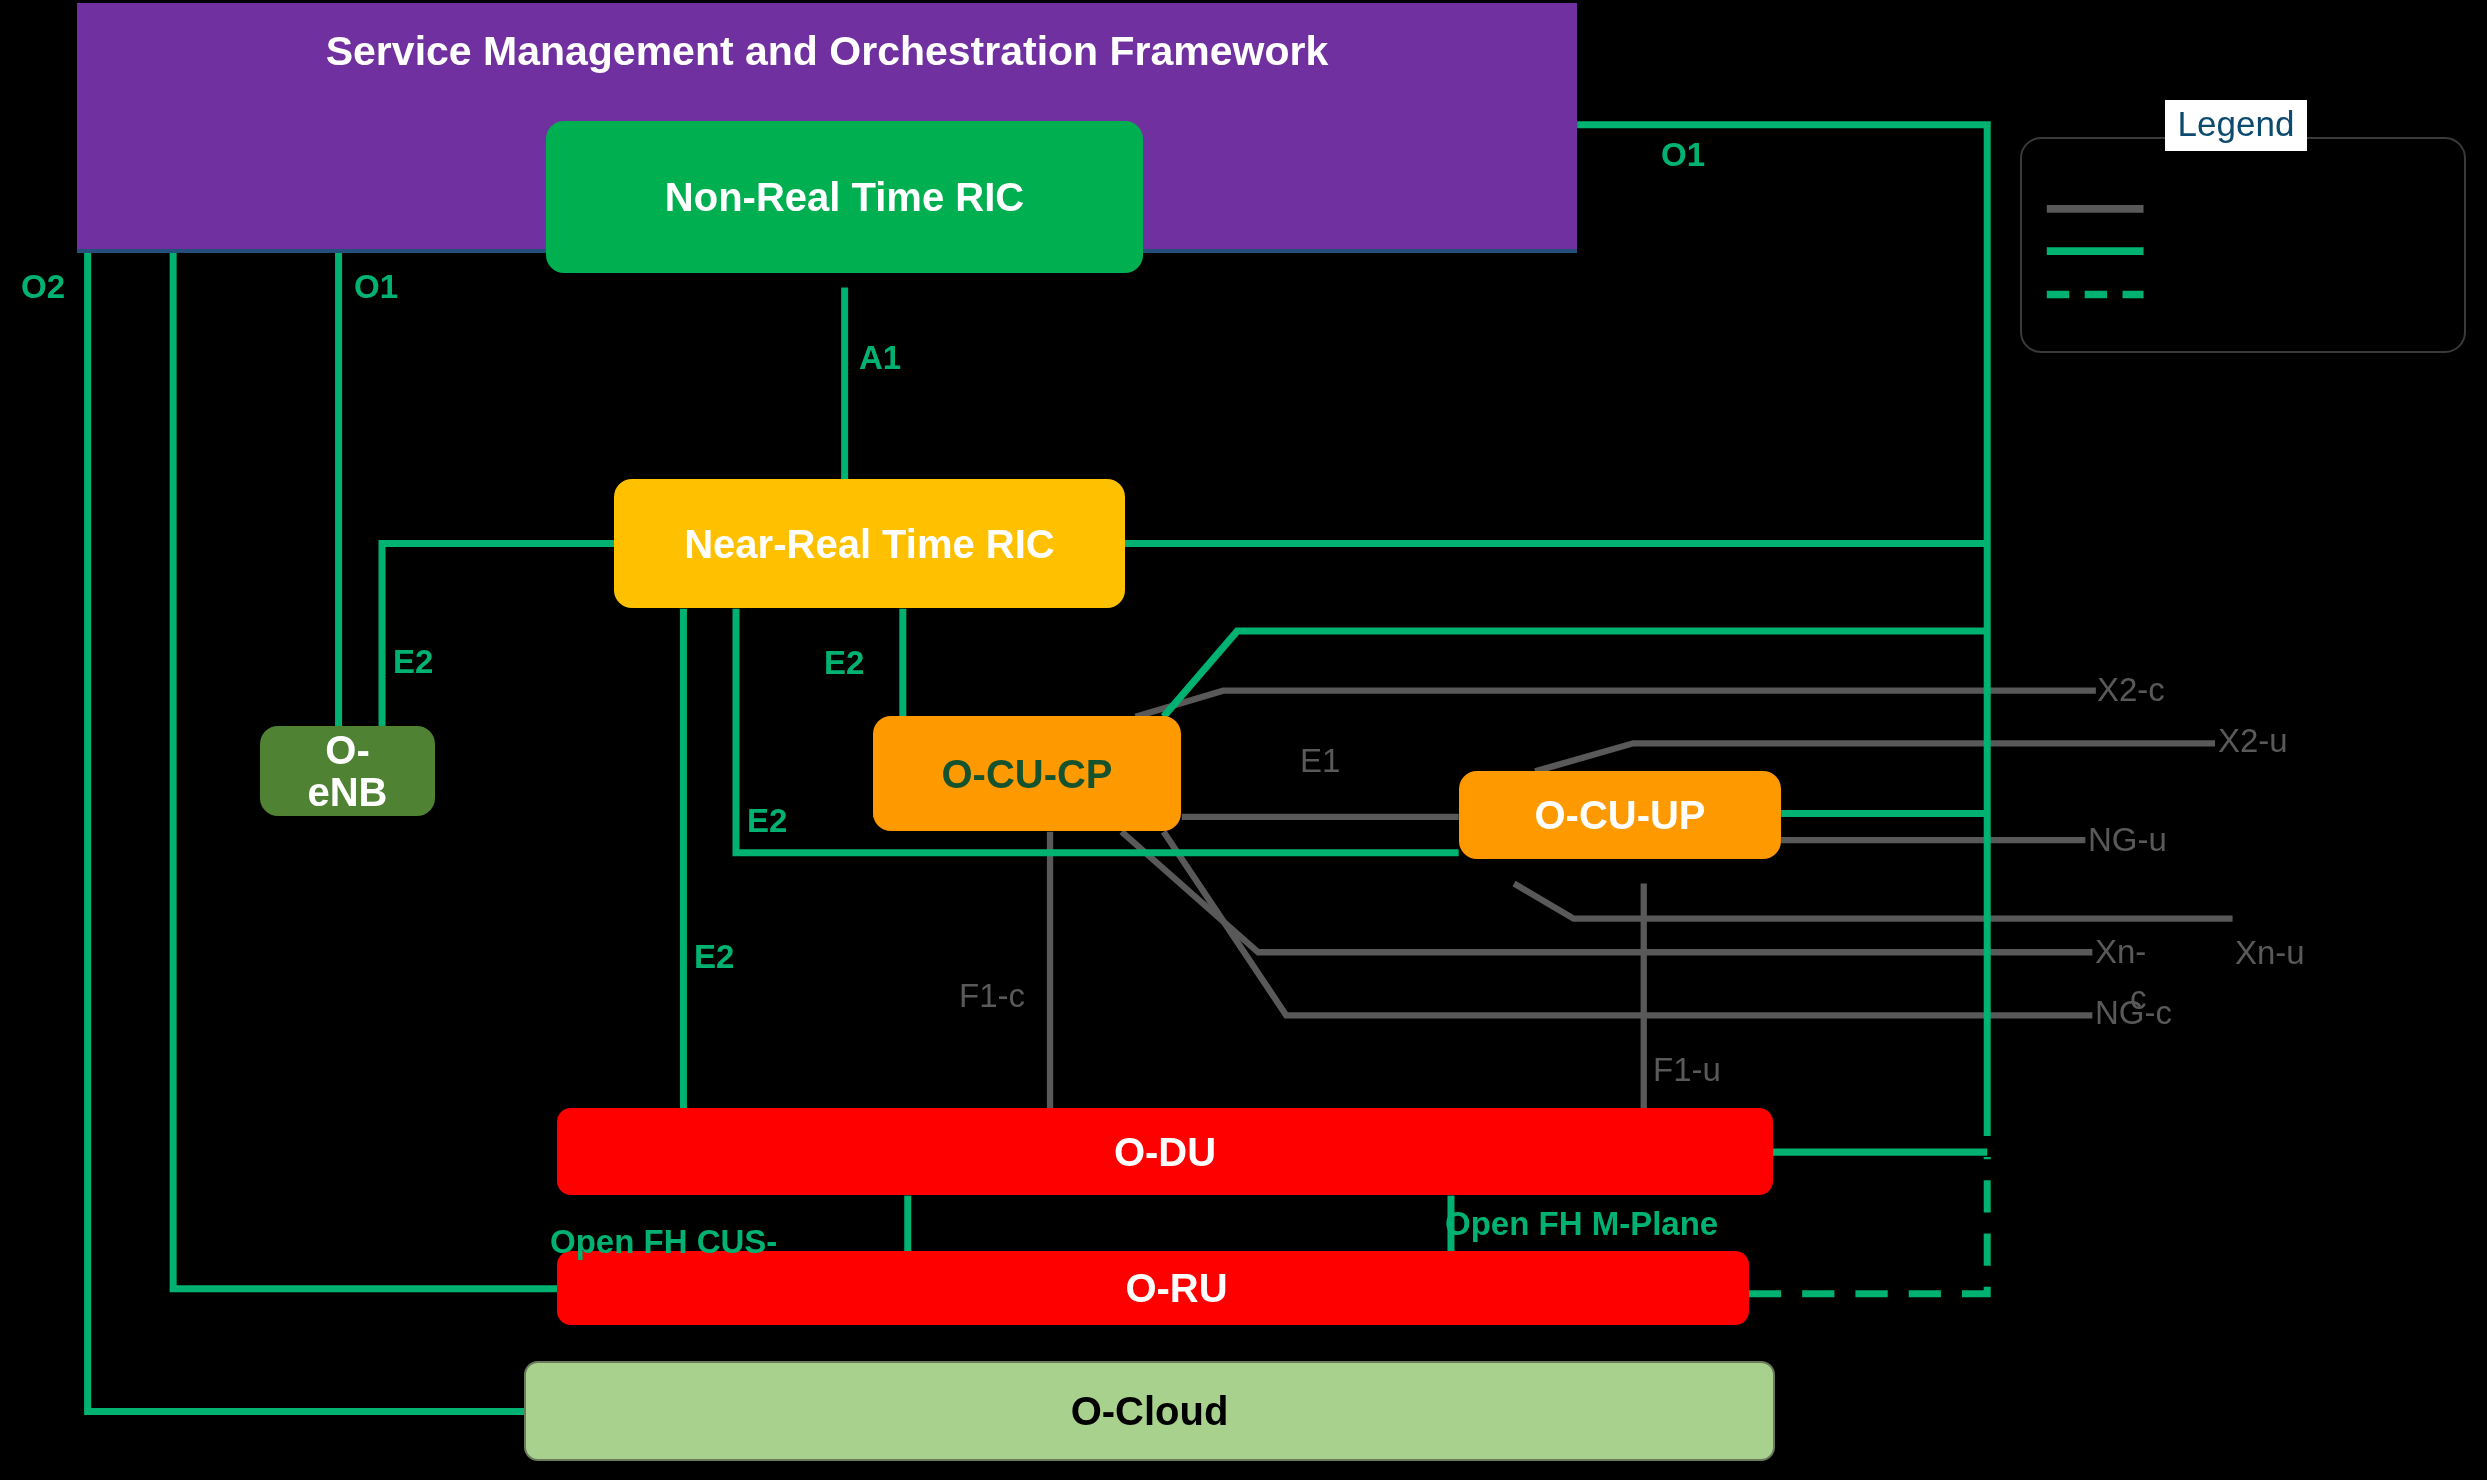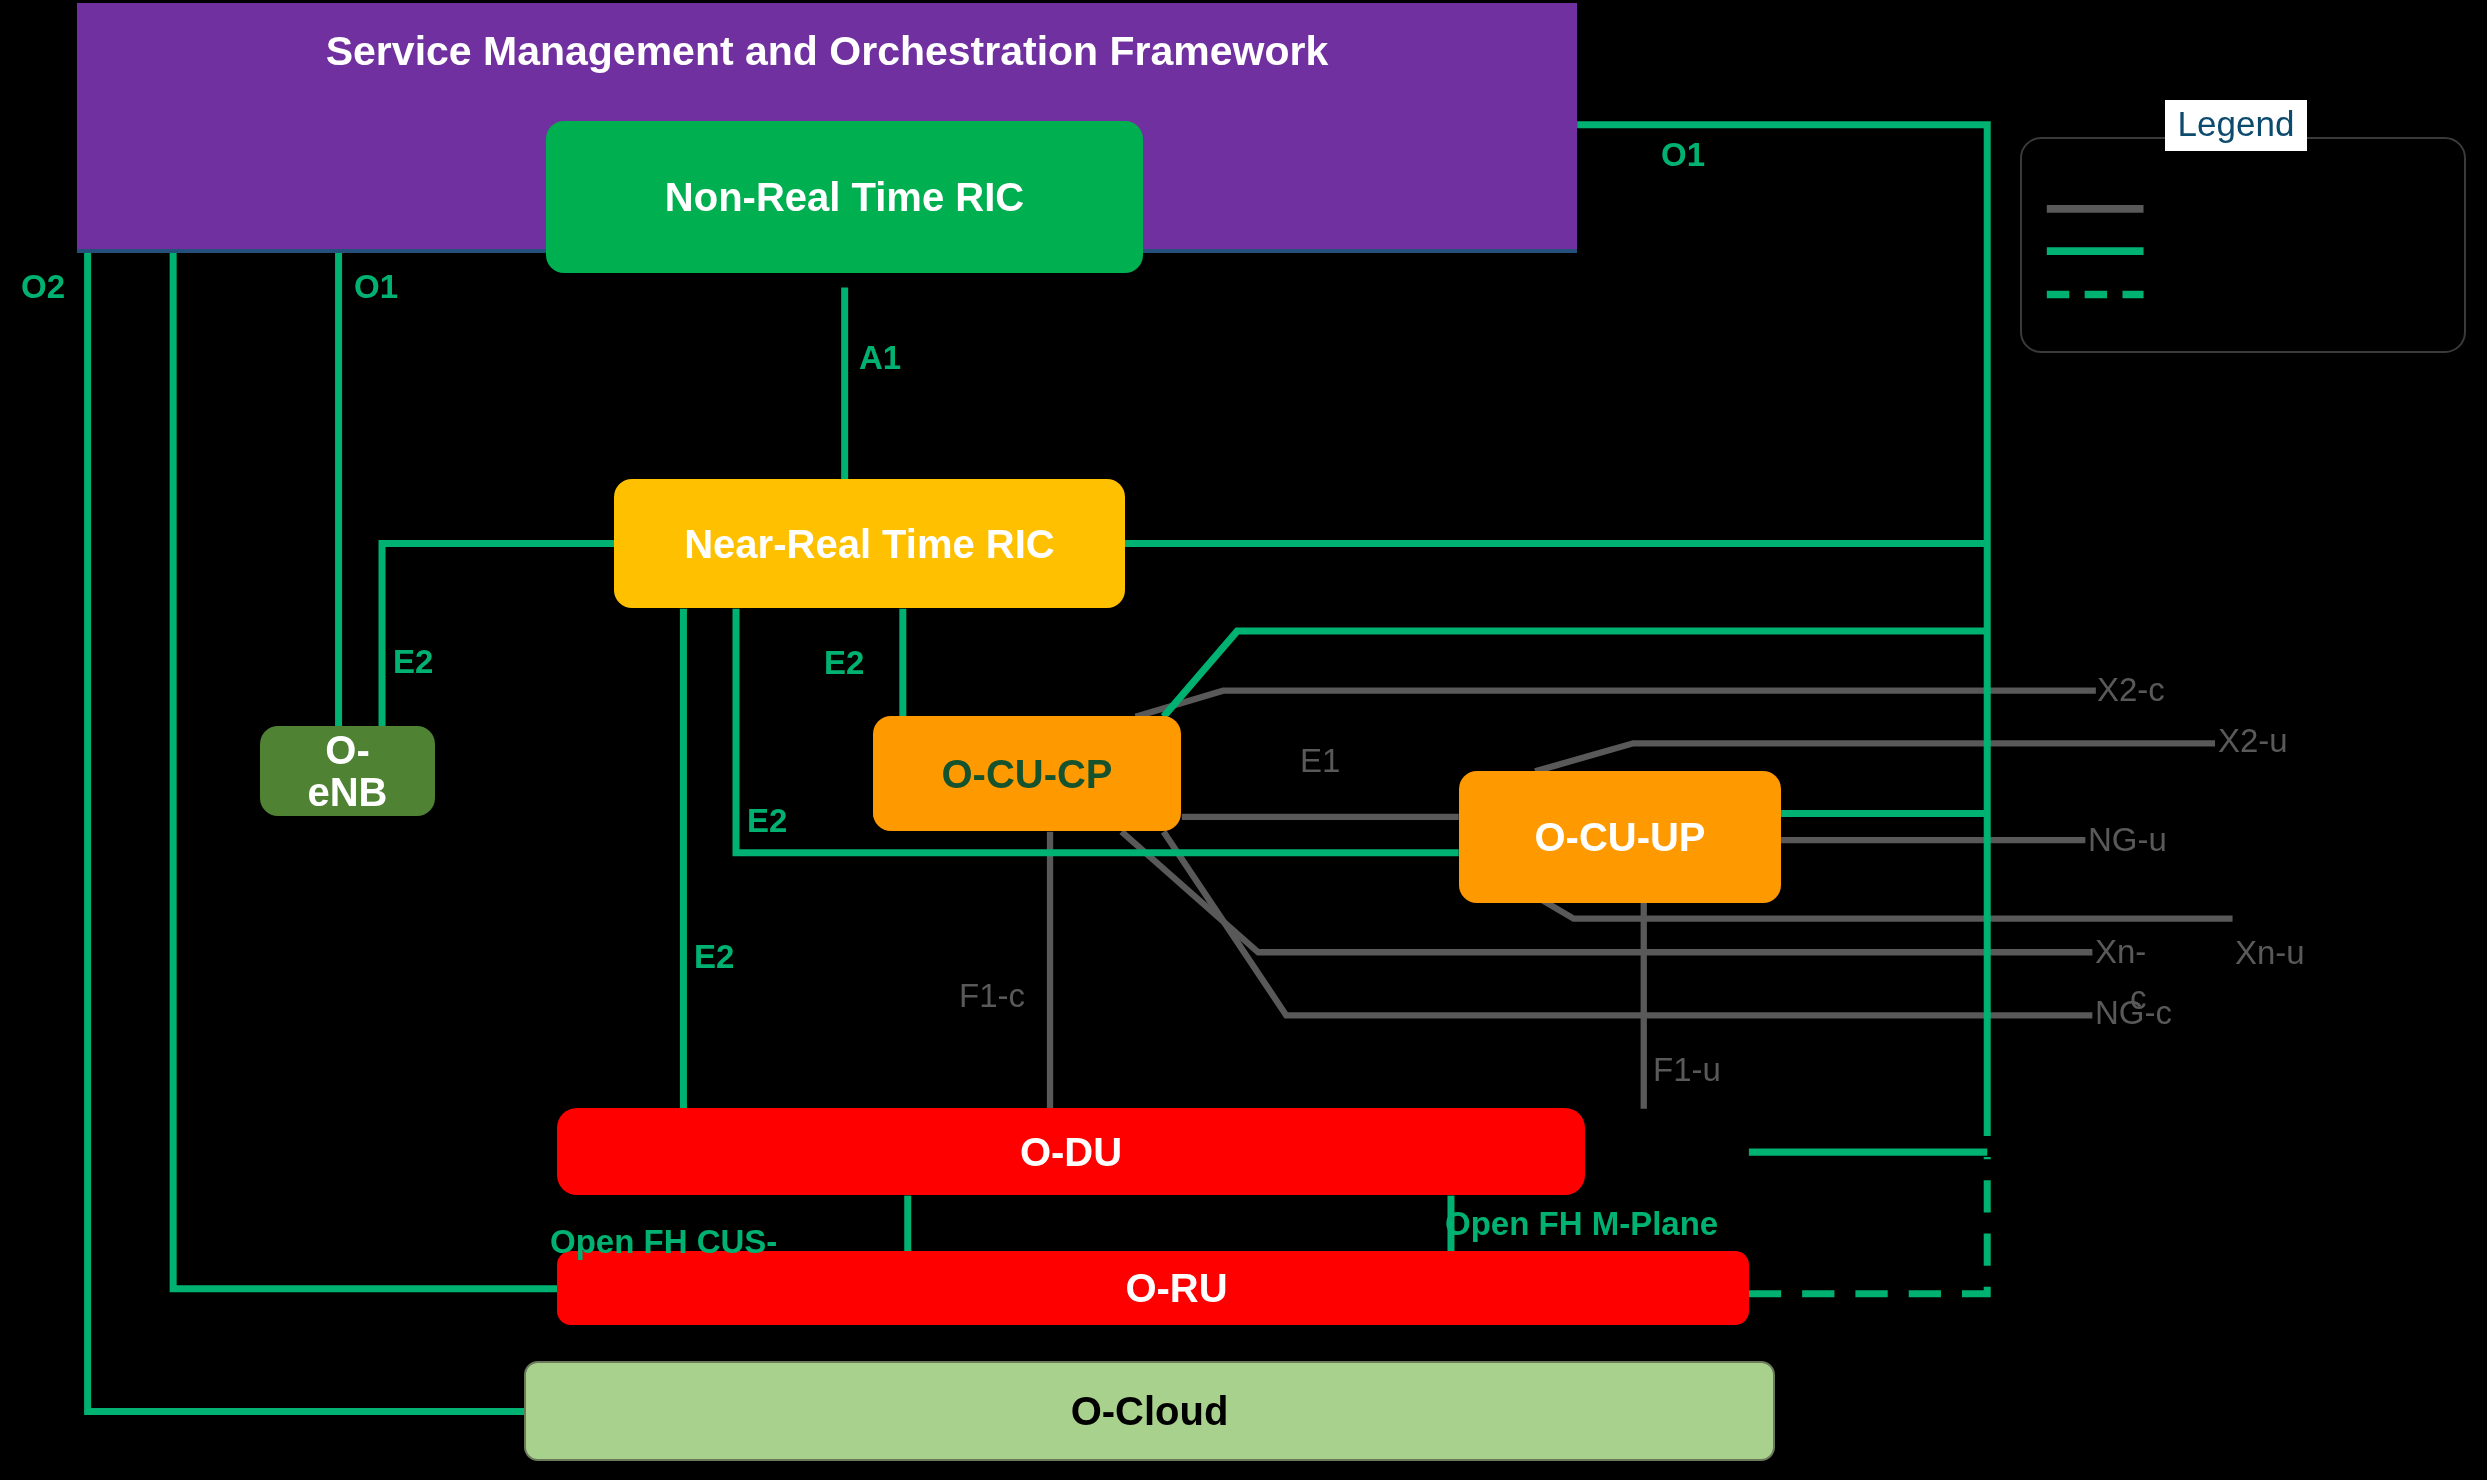--- a/index.html
+++ b/index.html
@@ -47,27 +47,27 @@
     left:260px;top:726px;width:175px;height:90px;
     background:#508234;color:#FFFFFF;font-size:40px;
     overflow:visible;
   }
   #oenb .lbl{width:119px;}
   #ocucp{
     left:873px;top:716px;width:308px;height:115px;
     background:#FF9900;color:#14532d;font-size:40px;
   }
   #ocuup{
-    left:1459px;top:771px;width:322px;height:132px;
+    left:1459px;top:771px;width:322px;height:88px;
     background:#FF9900;color:#FFFFFF;font-size:40px;
   }
   #odu{
-    left:557px;top:1108px;width:1028px;height:87px;
+    left:557px;top:1108px;width:1216px;height:87px;
     background:#FF0000;color:#FFFFFF;font-size:40px;
-    border-radius:20px;
+    border-radius:14px;
     justify-content:center;
   }
   #oru{
     left:557px;top:1251px;width:1192px;height:74px;
     background:#FF0000;color:#FFFFFF;font-size:40px;
     border-radius:14px;
     padding-left:47px;
   }
   #ocloud{
     left:524px;top:1361px;width:1251px;height:100px;

